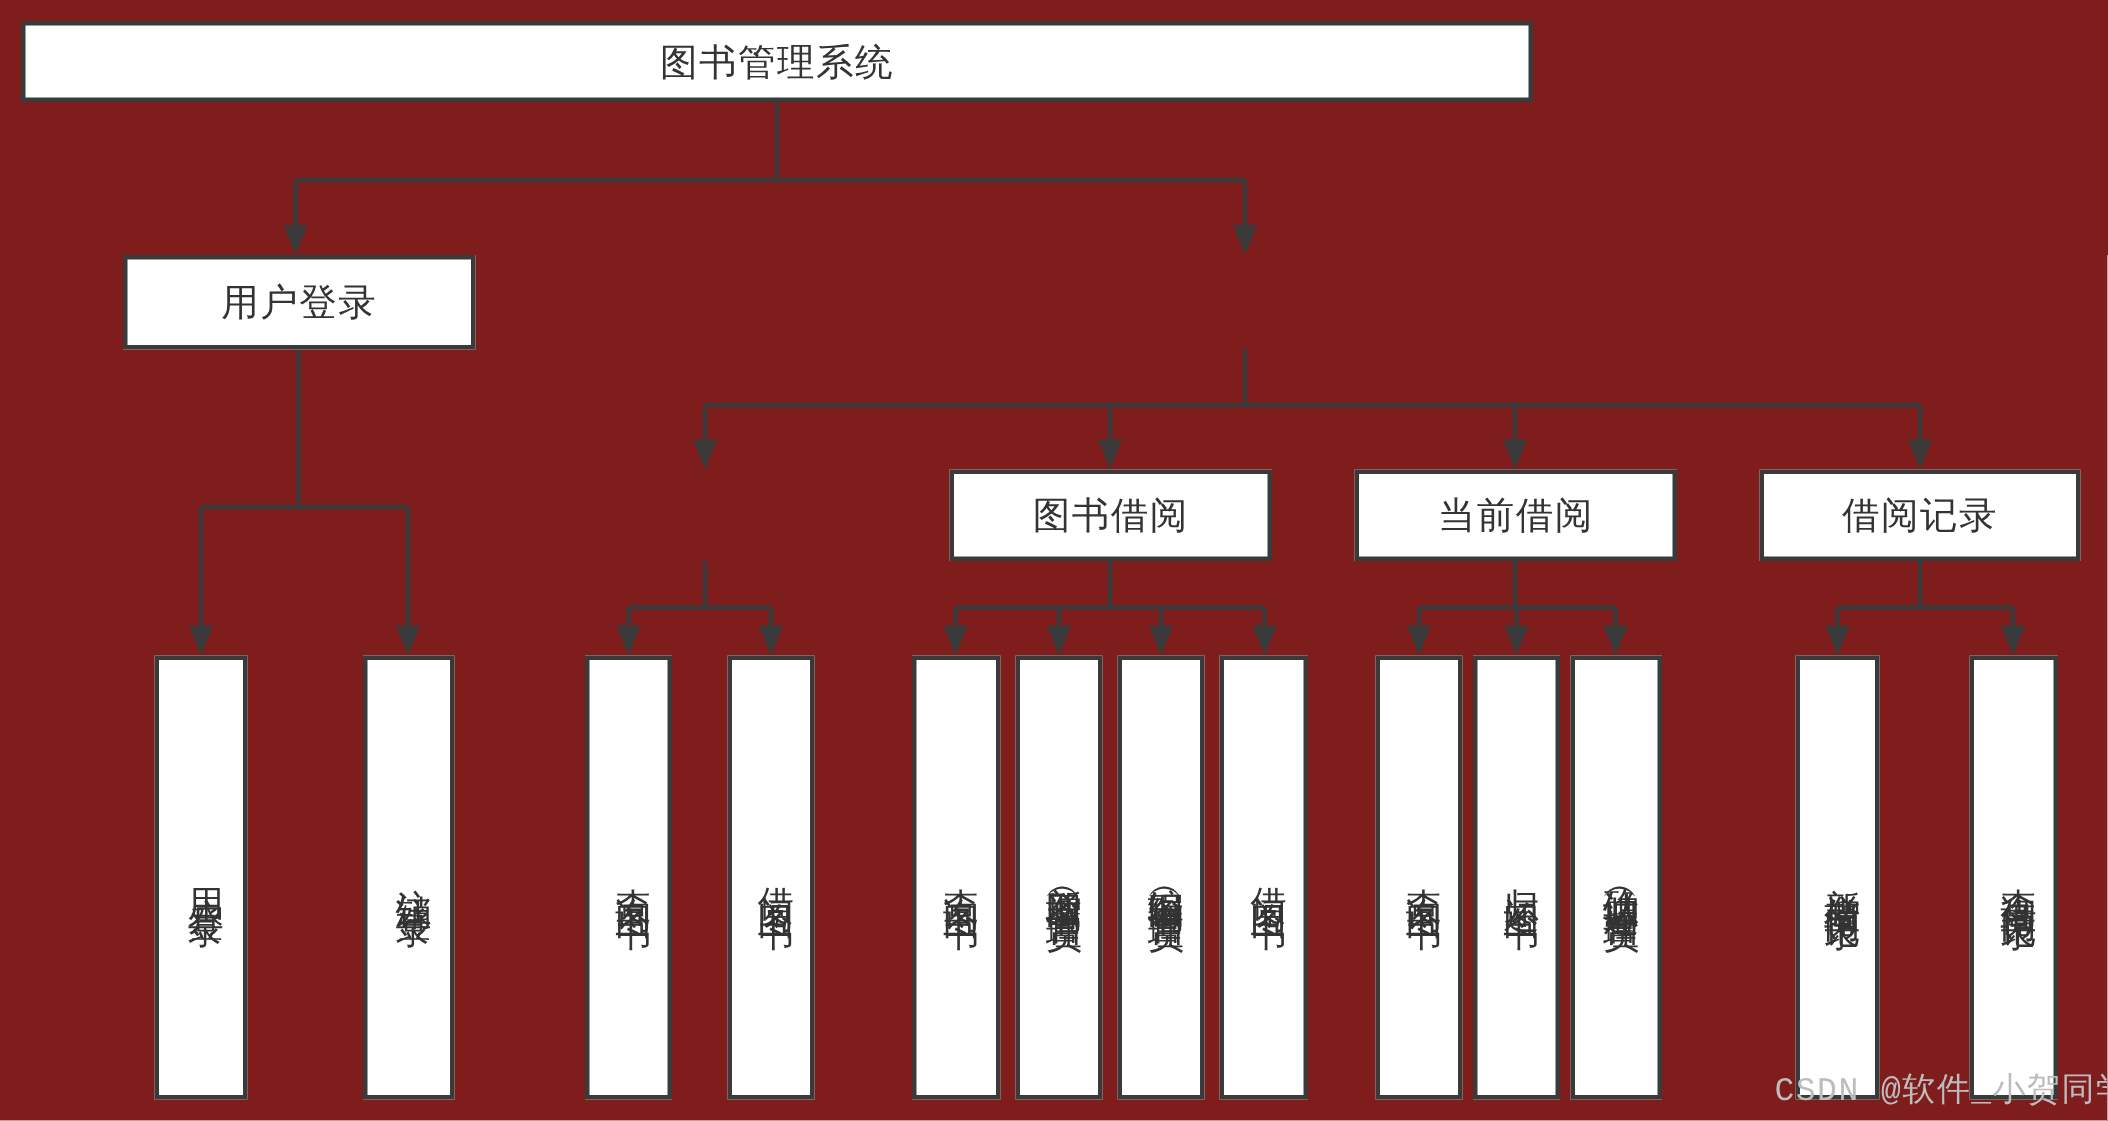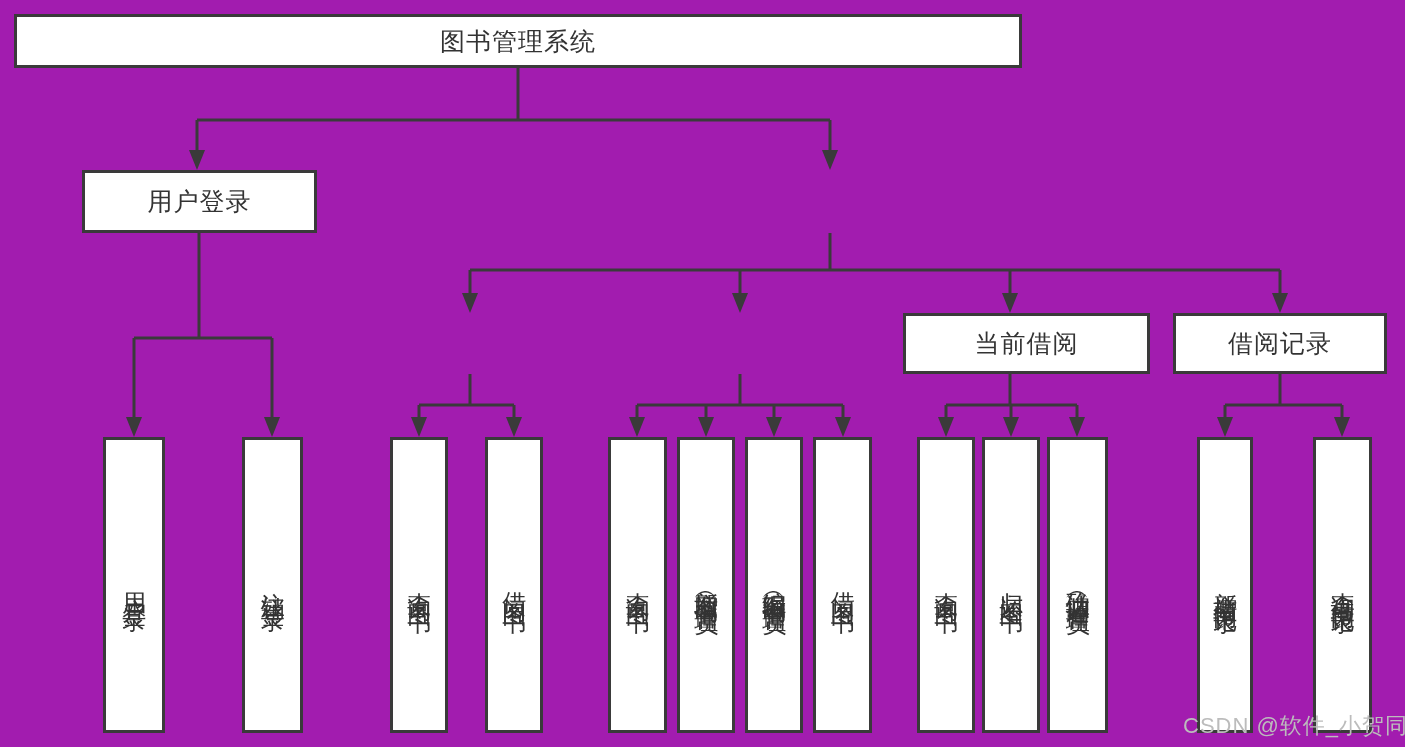--- a/index.html
+++ b/index.html
@@ -1,22 +1,22 @@
 <!DOCTYPE html>
 <html><head>
 <meta charset="utf-8">
 <style>
   html, body { margin: 0; padding: 0; background: #ffffff; }
   .canvas {
     position: relative;
     width: 1405px;
     height: 747px;
-    background: #a21caf;
+    background: #7f1d1d;
     overflow: hidden;
-    font-family: Liberation Sans, sans-serif;
+    font-family: Liberation Mono, monospace;
   }
   svg.connectors {
     position: absolute;
     left: 0; top: 0;
     width: 1405px; height: 747px;
   }
   .box {
     position: absolute;
     background: #ffffff;
     border: 3px solid #3a3a3a;
@@ -47,21 +47,21 @@
     color: #bcbcbc;
     white-space: nowrap;
     z-index: 5;
   }
   
   #n-root   { left: 14px;   top: 14px;  width: 1008px; height: 54px; }
   #n-login  { left: 82px;   top: 170px; width: 235px;  height: 63px; }
   #n-mgmt   { left: 712px;  top: 170px; width: 235px;  height: 63px; }
   #n-rec    { left: 362px;  top: 313px; width: 217px;  height: 61px; }
   #n-borrow { left: 633px;  top: 313px; width: 215px;  height: 61px; }
-  #n-cur    { left: 903px;  top: 313px; width: 247px;  height: 61px; }
+  #n-cur    { left: 903px;  top: 313px; width: 215px;  height: 61px; }
   #n-hist   { left: 1173px; top: 313px; width: 214px;  height: 61px; }
   .leaf { top: 437px; height: 296px; }
   #l-user-login   { left: 103px;  width: 62px; }
   #l-logout       { left: 242px;  width: 61px; }
   #l-rec-query    { left: 390px;  width: 58px; }
   #l-rec-borrow   { left: 485px;  width: 58px; }
   #l-bor-query    { left: 608px;  width: 59px; }
   #l-bor-add      { left: 677px;  width: 58px; letter-spacing: 3px; }
   #l-bor-edit     { left: 745px;  width: 58px; letter-spacing: 3px; }
   #l-bor-borrow   { left: 813px;  width: 59px; }
@@ -109,20 +109,21 @@
 
     <path d="M1280 374 V405 M1225 405 H1342 M1225 405 V422 M1342 405 V422"></path>
     <polygon points="1217,417 1233,417 1225,437" fill="#3a3a3a" stroke="none"></polygon>
     <polygon points="1334,417 1350,417 1342,437" fill="#3a3a3a" stroke="none"></polygon>
   </svg>
 
   <div id="n-root" class="box hbox">图书管理系统</div>
 
   <div id="n-login" class="box hbox">用户登录</div>
 
+  <div id="n-borrow" class="box hbox">图书借阅</div>
   <div id="n-cur" class="box hbox">当前借阅</div>
   <div id="n-hist" class="box hbox">借阅记录</div>
 
   <div id="l-user-login" class="box vbox leaf">用户登录</div>
   <div id="l-logout" class="box vbox leaf">注销登录</div>
 
   <div id="l-rec-query" class="box vbox leaf">查询图书</div>
   <div id="l-rec-borrow" class="box vbox leaf">借阅图书</div>
 
   <div id="l-bor-query" class="box vbox leaf">查询图书</div>

